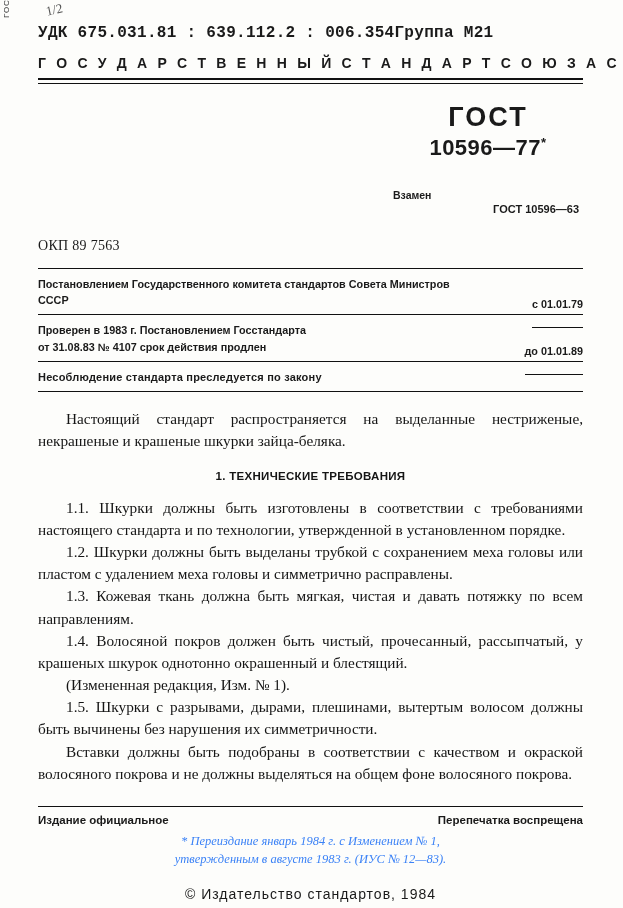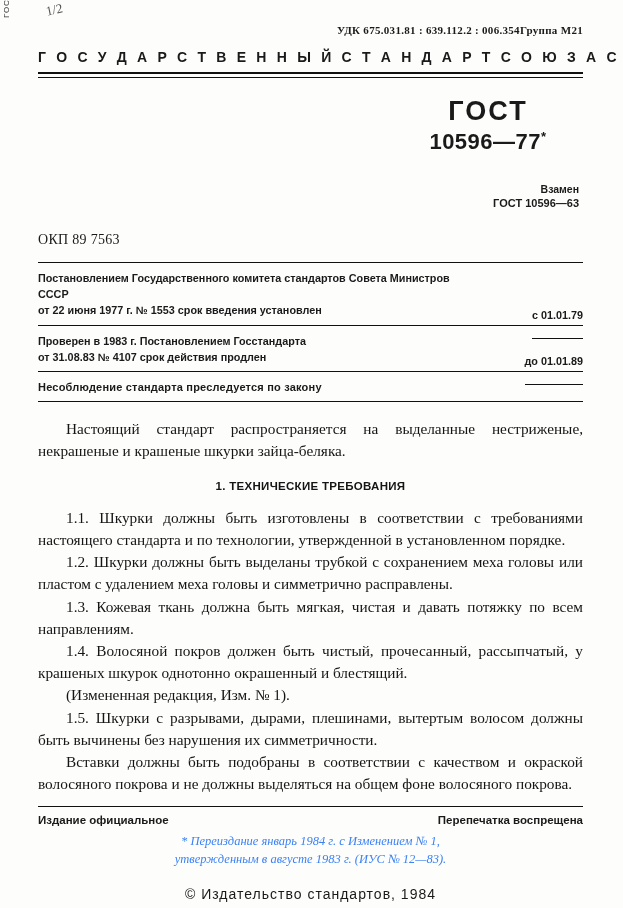--- a/index.html
+++ b/index.html
@@ -50,25 +50,25 @@
 
   .content {
     position: absolute;
     left: 38px;
     top: 24px;
     width: 545px;
   }
 
   .topline {
     display: flex;
-    justify-content: flex-end;
+    justify-content: flex-start;
     align-items: baseline;
-    font-family: Liberation Serif, serif;
-    font-weight: bold;
-    font-size: 11px;
+    font-family: Liberation Mono, monospace;
+    font-weight: bold;
+    font-size: 16px;
     letter-spacing: .2px;
   }
   .udk { letter-spacing: .3px; }
   .group { letter-spacing: .3px; }
 
   .gost-title {
     margin-top: 13px;
     text-align: center;
     font-family: "Liberation Sans", sans-serif;
     font-weight: bold;
@@ -134,21 +134,21 @@
     font-size: 22px;
     letter-spacing: .5px;
     margin-top: 2px;
   }
   .gost-num sup { font-size: 13px; }
   .vzamen {
     margin-top: 28px;
     font-family: "Liberation Sans", sans-serif;
     font-weight: bold;
     font-size: 10.5px;
-    text-align: right;
+    text-align: left;
     padding-right: 4px;
   }
   .vzamen-num {
     font-family: "Liberation Sans", sans-serif;
     font-weight: bold;
     font-size: 11px;
     text-align: right;
     padding-right: 4px;
     margin-top: 2px;
   }
@@ -281,21 +281,20 @@
       </div>
     </div>
 
     <div class="okp">ОКП 89 7563</div>
 
     <div class="rule-thin"></div>
 
     <div class="resblock">
       <div class="res-text">
         <div>Постановлением Государственного комитета стандартов Совета Министров СССР</div>
-        <div>от 22 июня 1977 г. № 1553 срок введения установлен</div>
       </div>
       <div class="res-date"><u>с 01.01.79</u></div>
     </div>
 
     <div class="rule-mid"></div>
 
     <div class="resblock">
       <div class="res-text">
         <div>Проверен в 1983 г. Постановлением Госстандарта</div>
         <div>от 31.08.83 № 4107 срок действия продлен</div>

